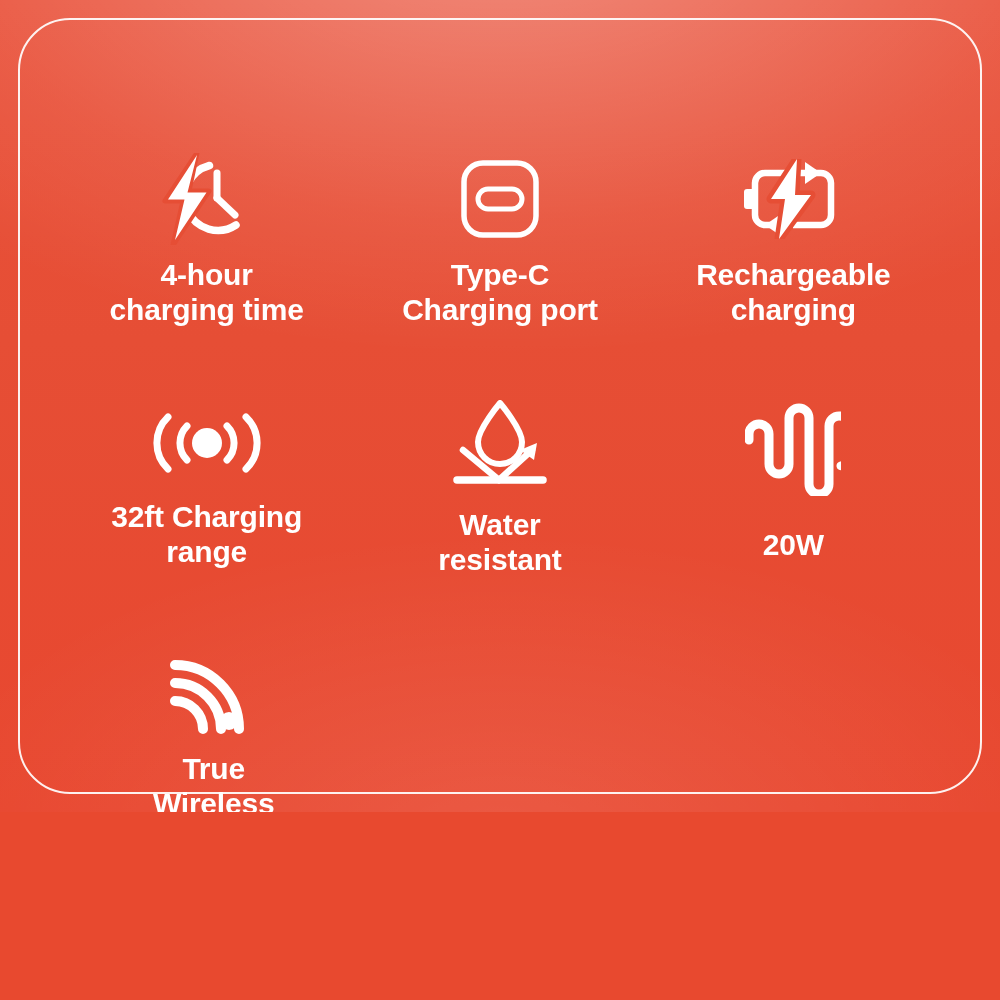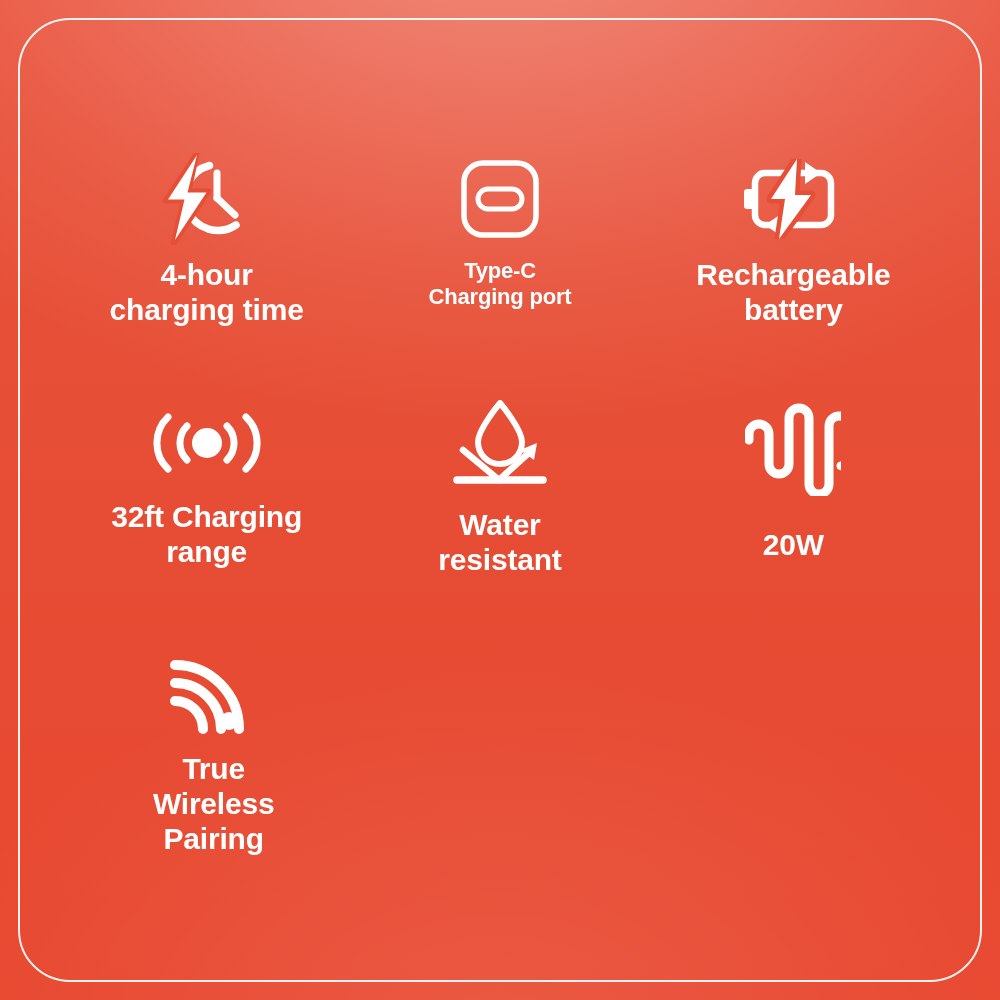--- a/index.html
+++ b/index.html
@@ -10,21 +10,21 @@
     width: 1000px;
     height: 1000px;
     overflow: hidden;
     font-family: "Liberation Sans", "DejaVu Sans", sans-serif;
     background: #e8492f;
   }
 
   #feature-card {
     position: relative;
     width: 1000px;
-    height: 1000px;
+    height: 812px;
     box-sizing: border-box;
     background:
       radial-gradient(118% 82% at 50% -12%, rgba(255,255,255,0.36) 0%, rgba(255,255,255,0.20) 26%, rgba(255,255,255,0.07) 48%, rgba(255,255,255,0.00) 68%),
       radial-gradient(95% 62% at 50% 104%, rgba(255,255,255,0.10) 0%, rgba(255,255,255,0.00) 62%),
       linear-gradient(180deg, #e9513a 0%, #e64e35 42%, #e8472f 100%);
     overflow: hidden;
   }
 
   
   #card-frame {
@@ -72,21 +72,21 @@
     font-size: 30px;
     font-weight: bold;
     line-height: 1.16;
     text-align: center;
     letter-spacing: -0.2px;
     white-space: pre-line;
   }
 
   
   .cell-1 .feature-label { font-size: 30px; }
-  .cell-2 .feature-label { font-size: 22px; }
+  .cell-2 .feature-label { font-size: 30px; }
   .cell-3 .feature-label { font-size: 30px; }
   .cell-4 .feature-icon { height: 94px; }
   .cell-5 .feature-icon { height: 94px; }
   .cell-6 .feature-icon { height: 94px; }
   .cell-6 .feature-label { margin-top: 18px; }
   .cell-7 .feature-icon { height: 104px; }
   .cell-7 .feature-label { margin-top: 28px; }
   .cell-8 .feature-icon { height: 104px; }
   .cell-8 .feature-label { margin-top: 6px; margin-left: 14px; }
 </style>
@@ -135,21 +135,21 @@
           <path d="M52 66 H80 a10 10 0 0 0 10 -10 V24 a10 10 0 0 0 -10 -10 H68" stroke="#ffffff" stroke-width="6.5" fill="none" stroke-linecap="butt"></path>
 
           <path d="M64 3 L80 14 L64 25 Z" fill="#ffffff"></path>
           <path d="M40 55 L24 66 L40 77 Z" fill="#ffffff"></path>
 
           <path d="M56 0 L30 40 L44 40 L38 80 L70 36 L54 36 Z" fill="none" stroke="#e64e35" stroke-width="9" stroke-linejoin="round"></path>
           <path d="M56 0 L30 40 L44 40 L38 80 L70 36 L54 36 Z" fill="#ffffff"></path>
         </svg>
       </div>
       <div class="feature-label">Rechargeable
-battery</div>
+charging</div>
     </div>
 
 
     <div class="feature-item cell-5">
       <div class="feature-icon">
         <svg width="112" height="62" viewBox="0 0 112 62" fill="none" xmlns="http://www.w3.org/2000/svg">
           <circle cx="56" cy="31" r="15" fill="#ffffff"></circle>
           <path d="M36 14 A24 24 0 0 0 36 48" stroke="#ffffff" stroke-width="7" stroke-linecap="round" fill="none"></path>
           <path d="M76 14 A24 24 0 0 1 76 48" stroke="#ffffff" stroke-width="7" stroke-linecap="round" fill="none"></path>
           <path d="M17 5 A36 36 0 0 0 17 57" stroke="#ffffff" stroke-width="7" stroke-linecap="round" fill="none"></path>

